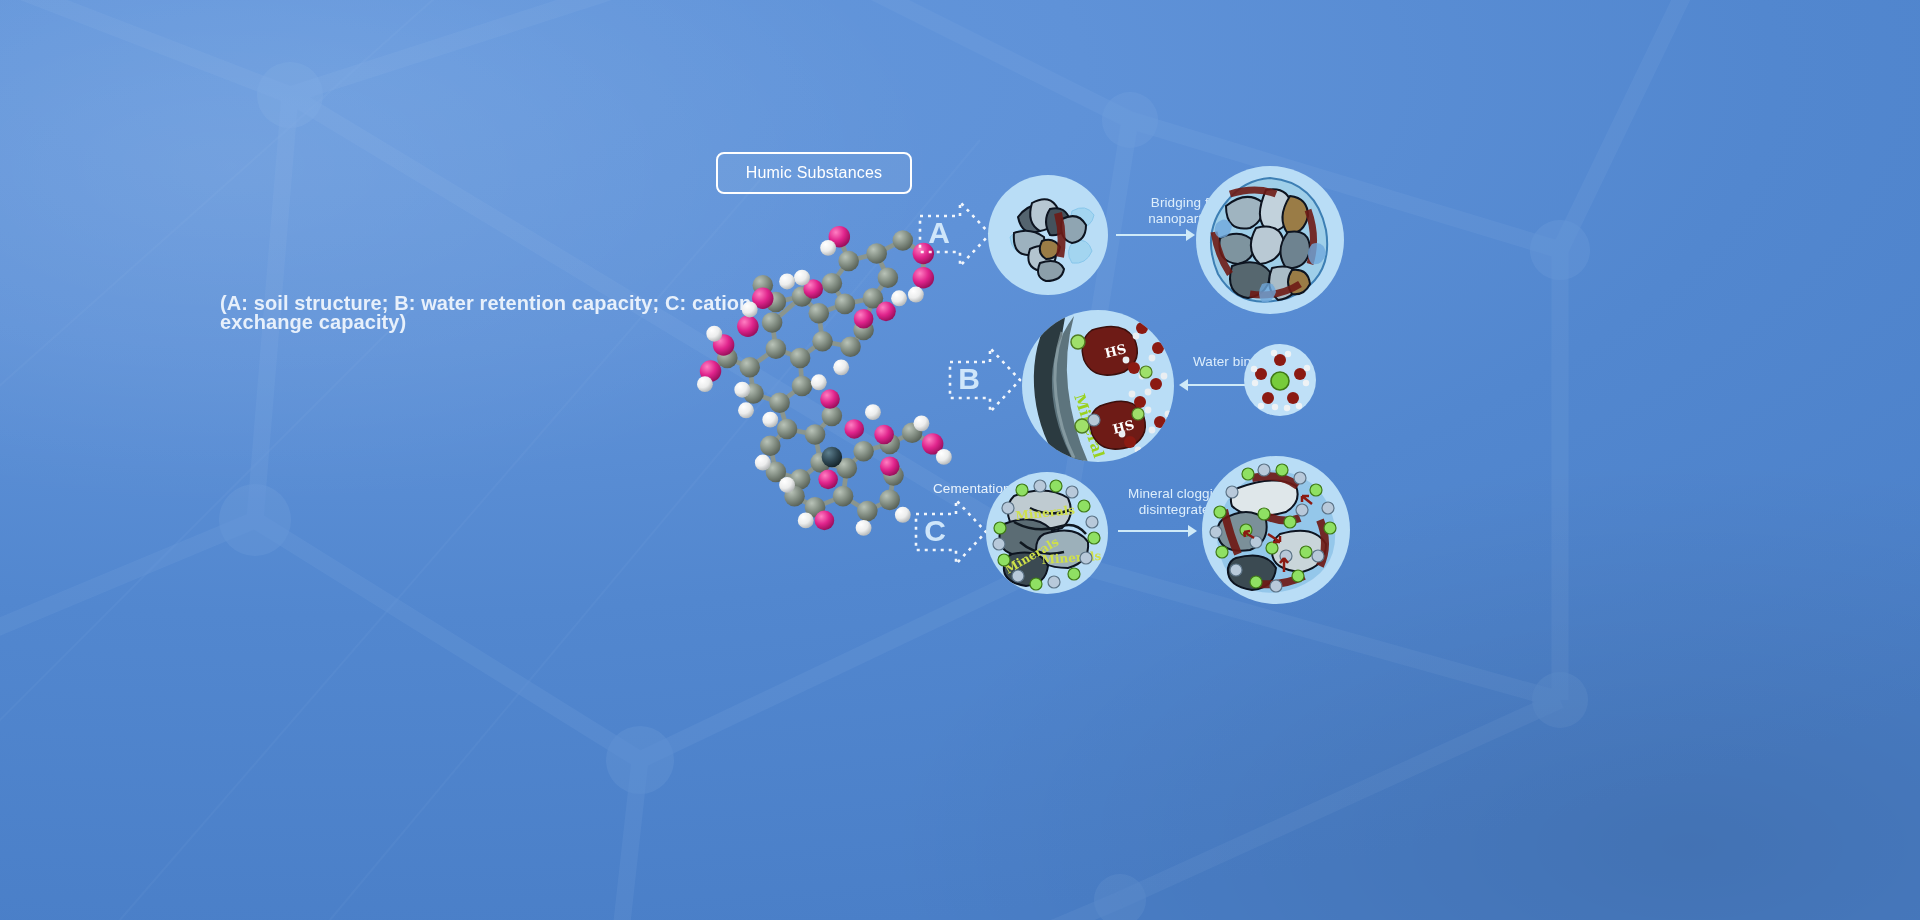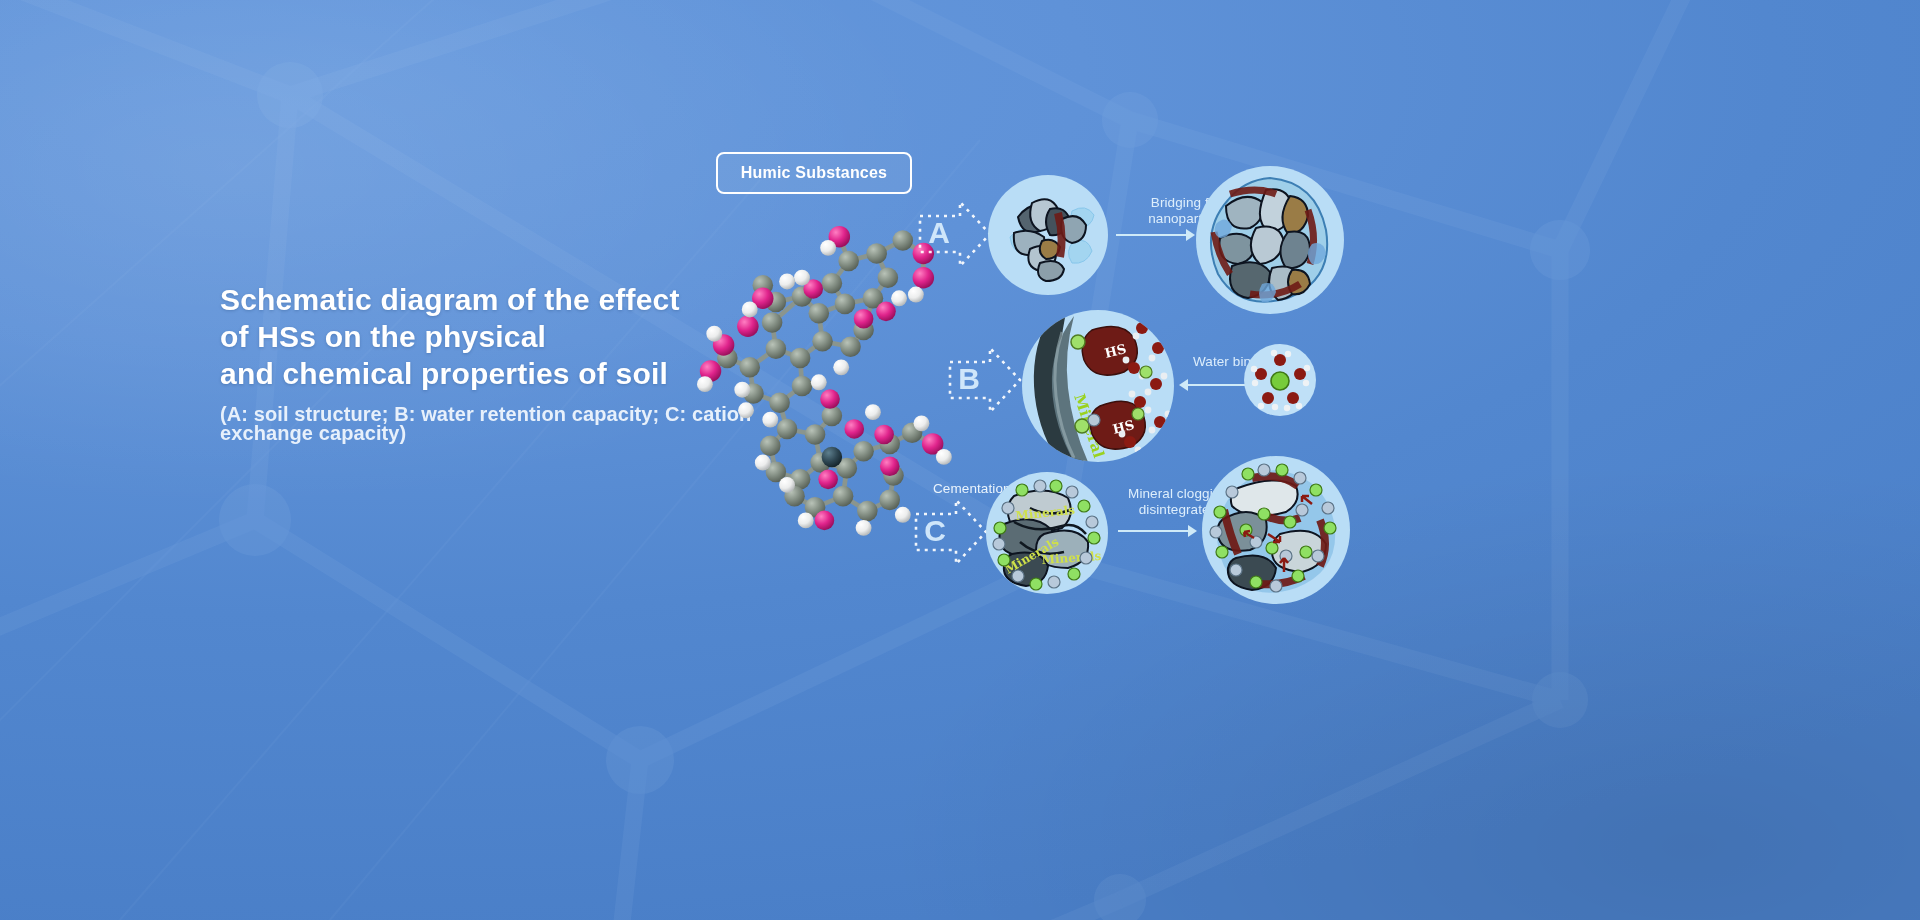--- a/index.html
+++ b/index.html
@@ -34,21 +34,20 @@
     margin:50px 0 0 0;font-size:15px;font-weight:700;color:#ffffff;letter-spacing:.2px;
   }
 
   
   .hs-pill{
     position:absolute;left:716px;top:152px;width:192px;height:38px;
     border:2px solid #ffffff;border-radius:8px;
     display:flex;align-items:center;justify-content:center;
     color:#ffffff;font-size:16px;letter-spacing:.2px;
     background:rgba(255,255,255,.05);
-    font-weight:bold;
   }
 
   
   .molecule{position:absolute;left:690px;top:190px;width:280px;height:420px;}
 
   
   .circ{position:absolute;border-radius:50%;background:#b9ddf6;overflow:hidden;}
   .circ.small{background:#bfe0f7;}
 
   
@@ -109,25 +108,20 @@
     <g stroke="#bcd4f2" stroke-width="2" opacity="0.30" fill="none">
       <path d="M -50 430 L 500 -60"></path>
       <path d="M 120 920 L 760 180"></path>
       <path d="M 330 920 L 980 140"></path>
       <path d="M -40 760 L 420 300"></path>
     </g>
   </svg>
   <div class="bg-glow"></div>
 
   <div class="left-text">
-    <h1 class="title">
-      <span class="ln">Schematic diagram of the effect</span>
-      <span class="ln">of HSs on the physical</span>
-      <span class="ln">and chemical properties of soil</span>
-    </h1>
     <p class="subtitle">(A: soil structure; B: water retention capacity; C: cation exchange capacity)</p>
   </div>
 
   <div class="hs-pill">
     <span>Humic Substances</span>
   </div>
 
   <svg class="molecule" width="300" height="430" viewBox="0 0 300 430">
     <defs>
       <radialGradient id="gC" cx="34%" cy="30%" r="72%">

